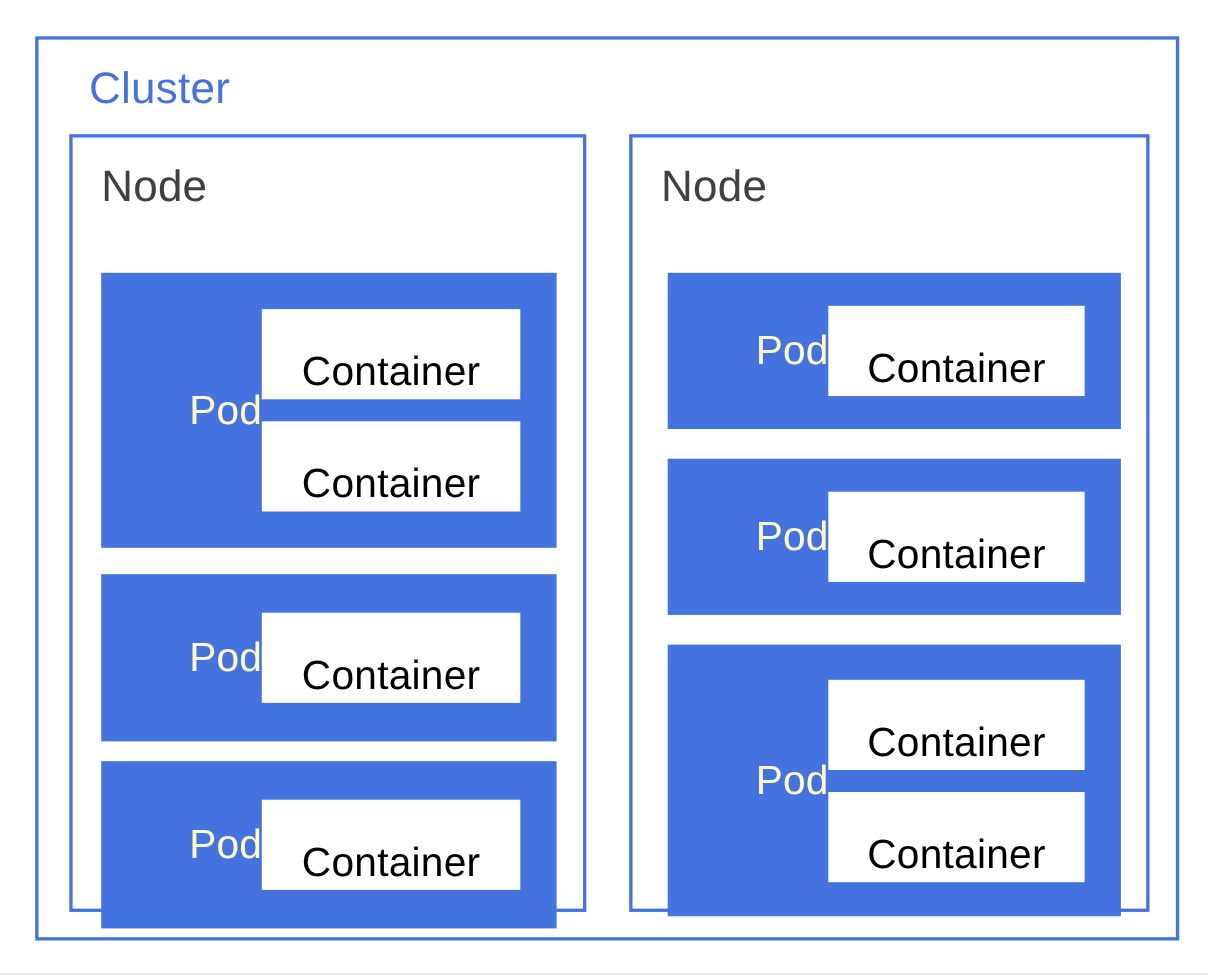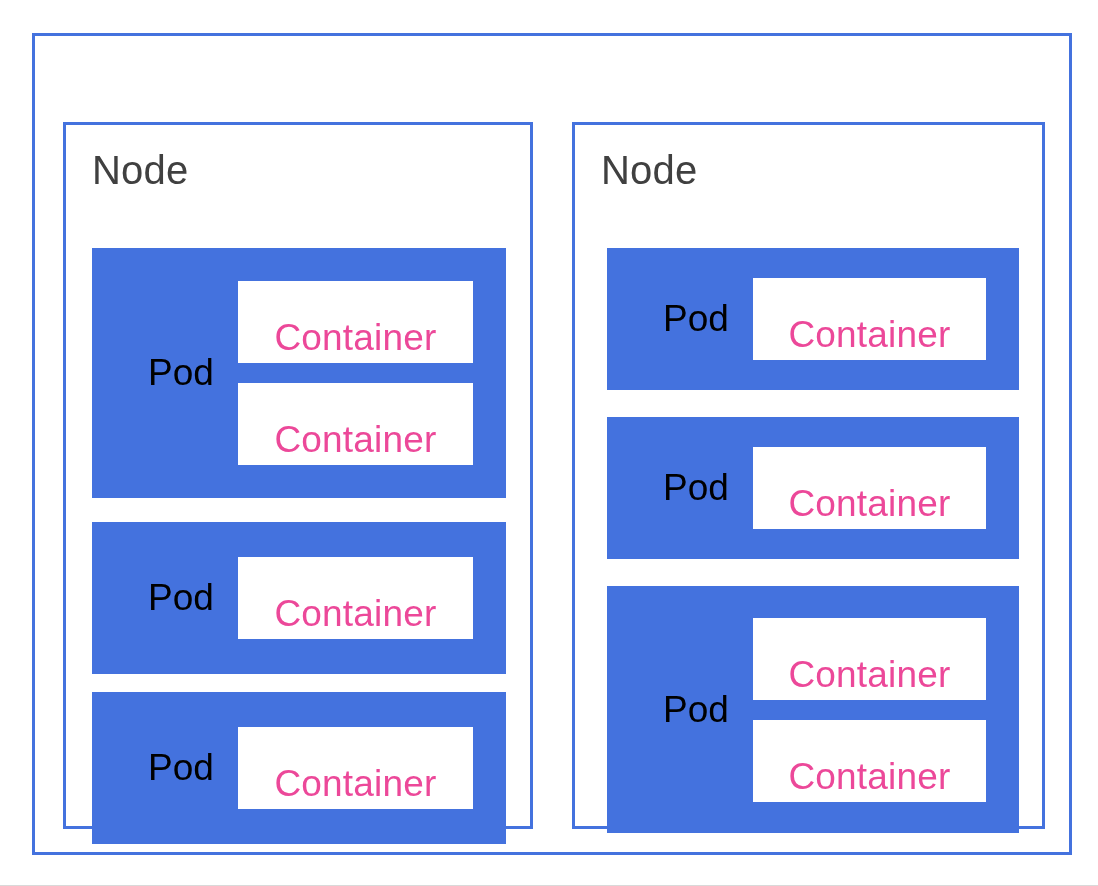--- a/index.html
+++ b/index.html
@@ -86,26 +86,26 @@
     box-sizing: border-box;
     background: #4472DE;
     display: flex;
     flex-direction: row;
     align-items: center;
   }
   .node-left  .pod-box { left: 26px; width: 414px; }
   .node-right .pod-box { left: 32px; width: 412px; }
 
   .pod-label {
-    color: #000000;
+    color: #fef9c3;
     font-size: 37px;
     line-height: 44px;
     white-space: nowrap;
     flex: 0 0 auto;
-    text-align: center;
+    text-align: right;
   }
   .node-left  .pod-label { width: 146px; padding-left: 32px; box-sizing: border-box; }
   .node-right .pod-label { width: 146px; padding-left: 32px; box-sizing: border-box; }
 
   .container-stack {
     flex: 1 1 auto;
     display: flex;
     flex-direction: column;
     justify-content: center;
     gap: 20px;
@@ -115,21 +115,21 @@
 
   .container-box {
     background: #ffffff;
     height: 82px;
     display: flex;
     align-items: center;
     justify-content: center;
   }
 
   .container-label {
-    color: #ec4899;
+    color: #000000;
     font-size: 37px;
     line-height: 44px;
     white-space: nowrap;
     letter-spacing: 0.2px;
     margin-top: 32px;
   }
 
   
   .node-left  .pod-1 { top: 36px;  height: 250px; }
   .node-left  .pod-2 { top: 310px; height: 152px; }
@@ -140,20 +140,21 @@
   .node-right .pod-2 { top: 205px; height: 142px; }
   .node-right .pod-3 { top: 374px; height: 247px; }
 </style>
 </head>
 <body>
 
 <div id="diagram-canvas">
 
   <div class="cluster-box">
 
+    <div class="cluster-title">Cluster</div>
 
     <div class="node-box node-left">
       <div class="node-title">Node</div>
 
       <div class="pods-area">
 
         <div class="pod-box pod-1">
           <div class="pod-label">Pod</div>
           <div class="container-stack">
             <div class="container-box">

